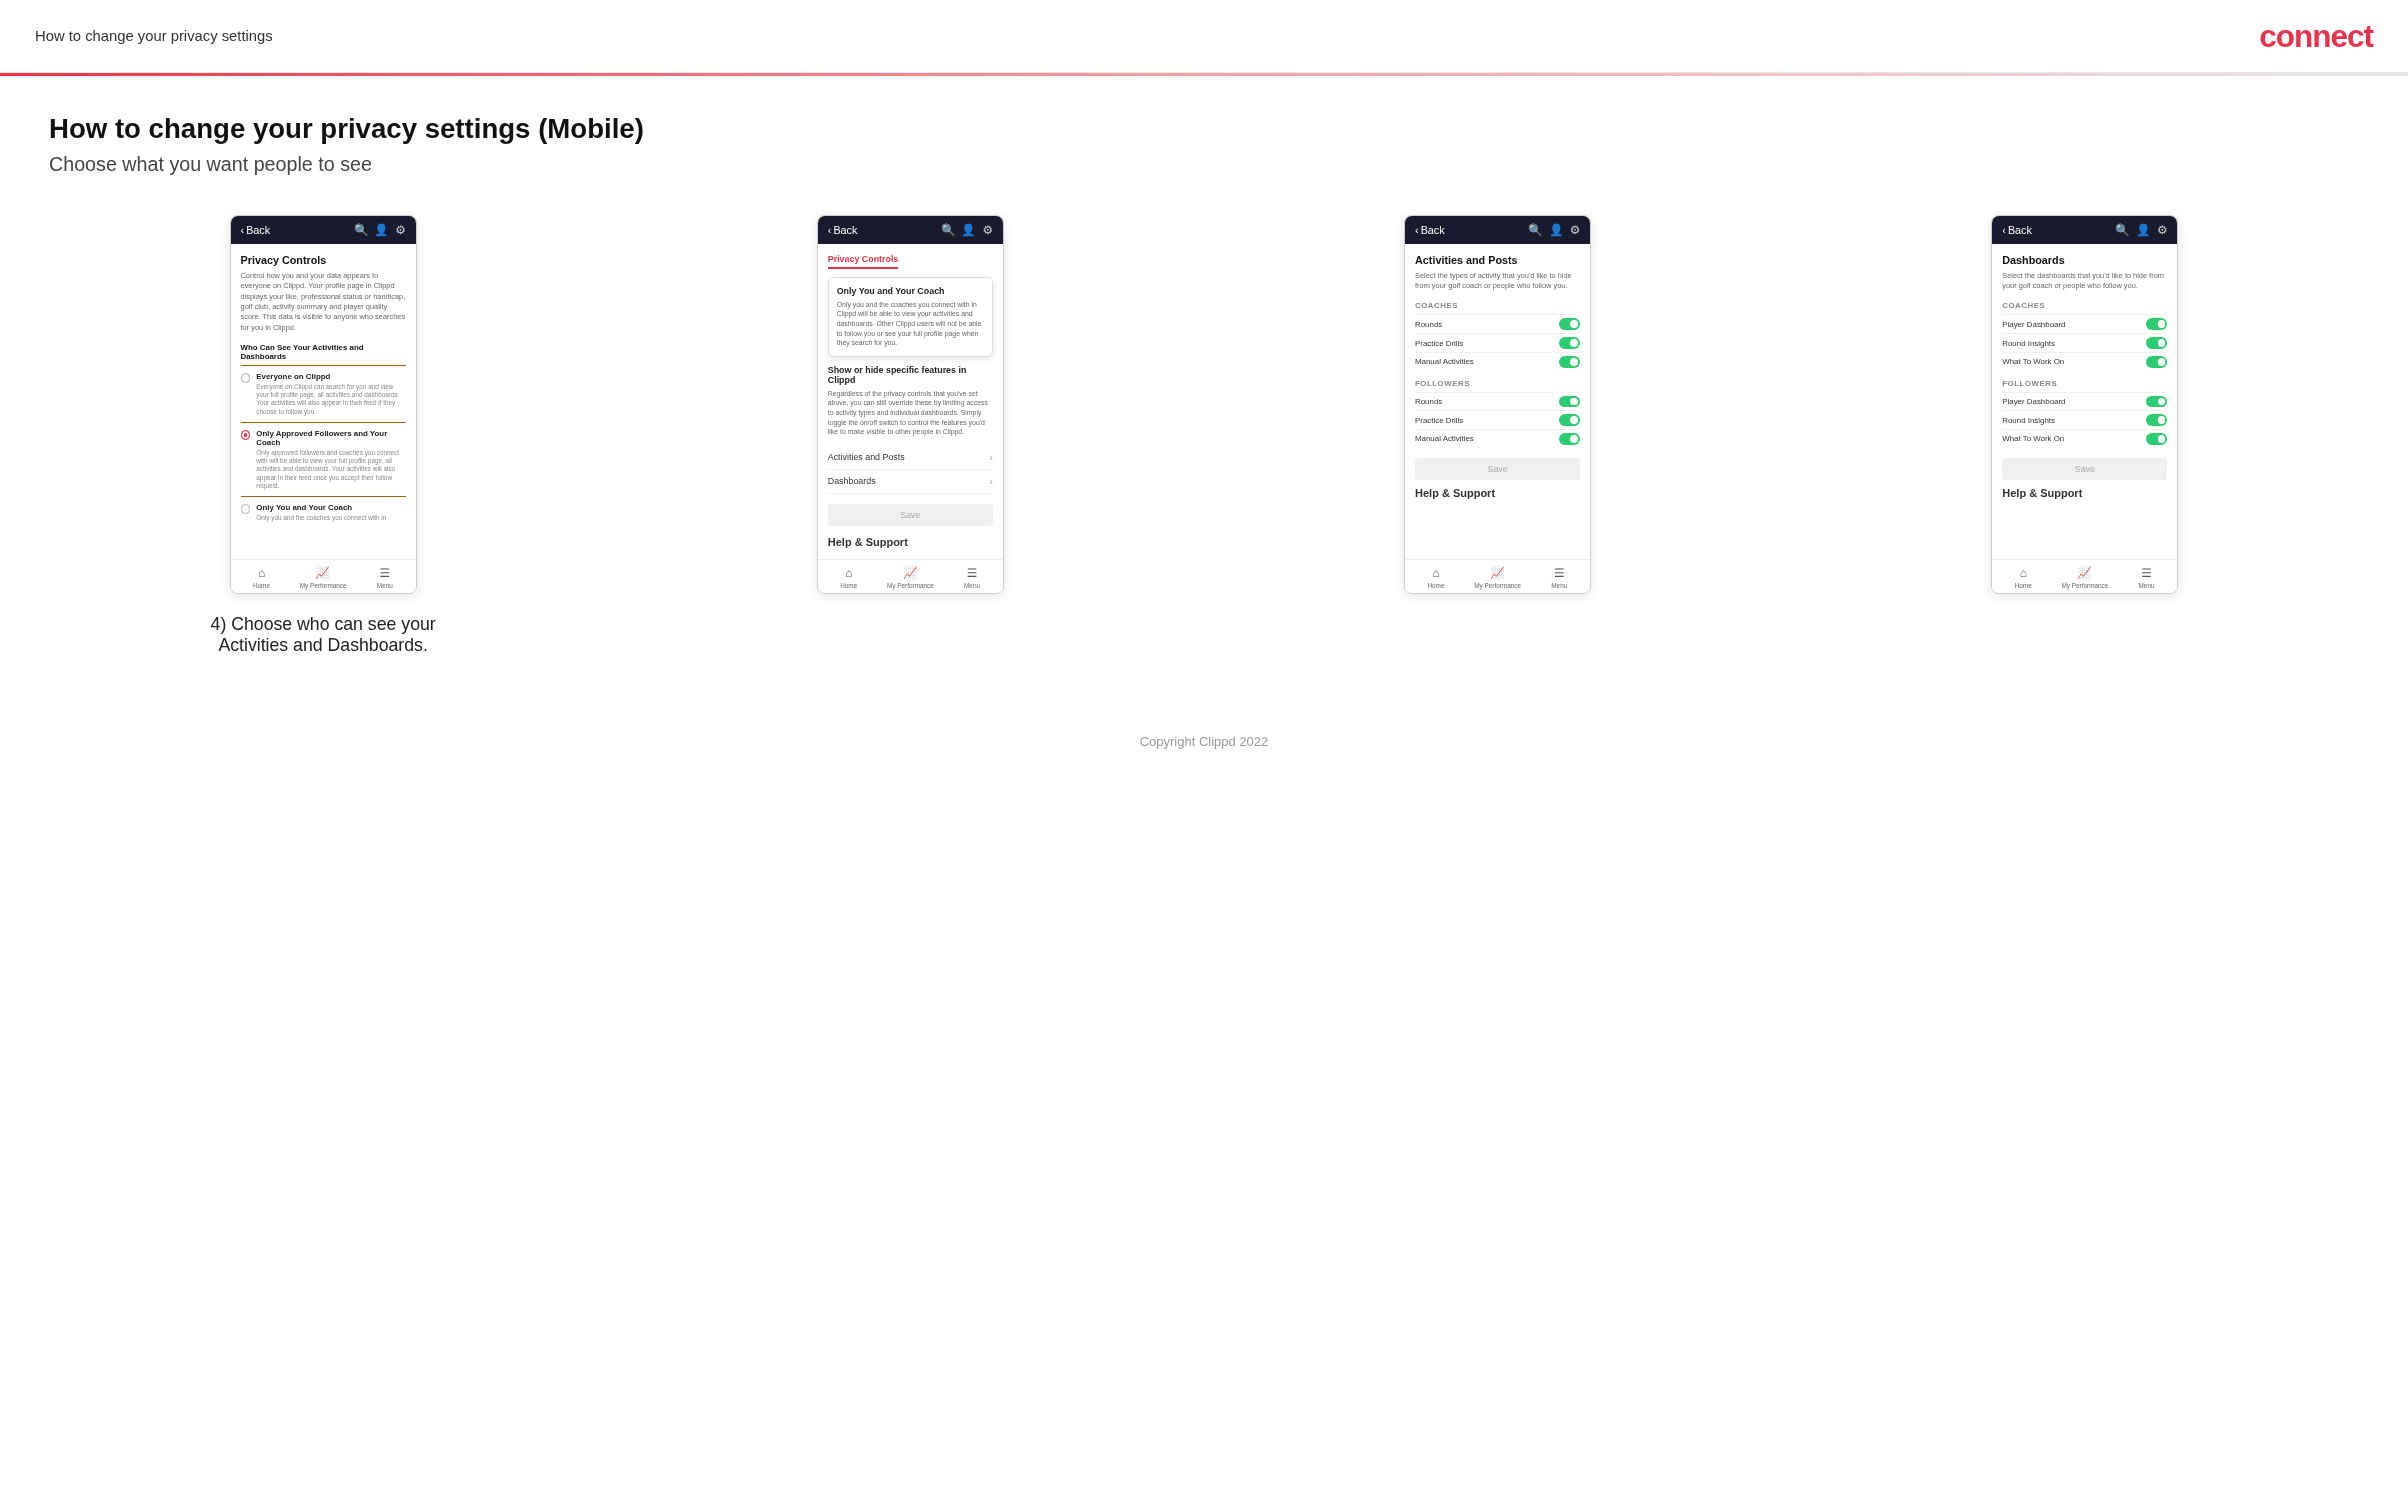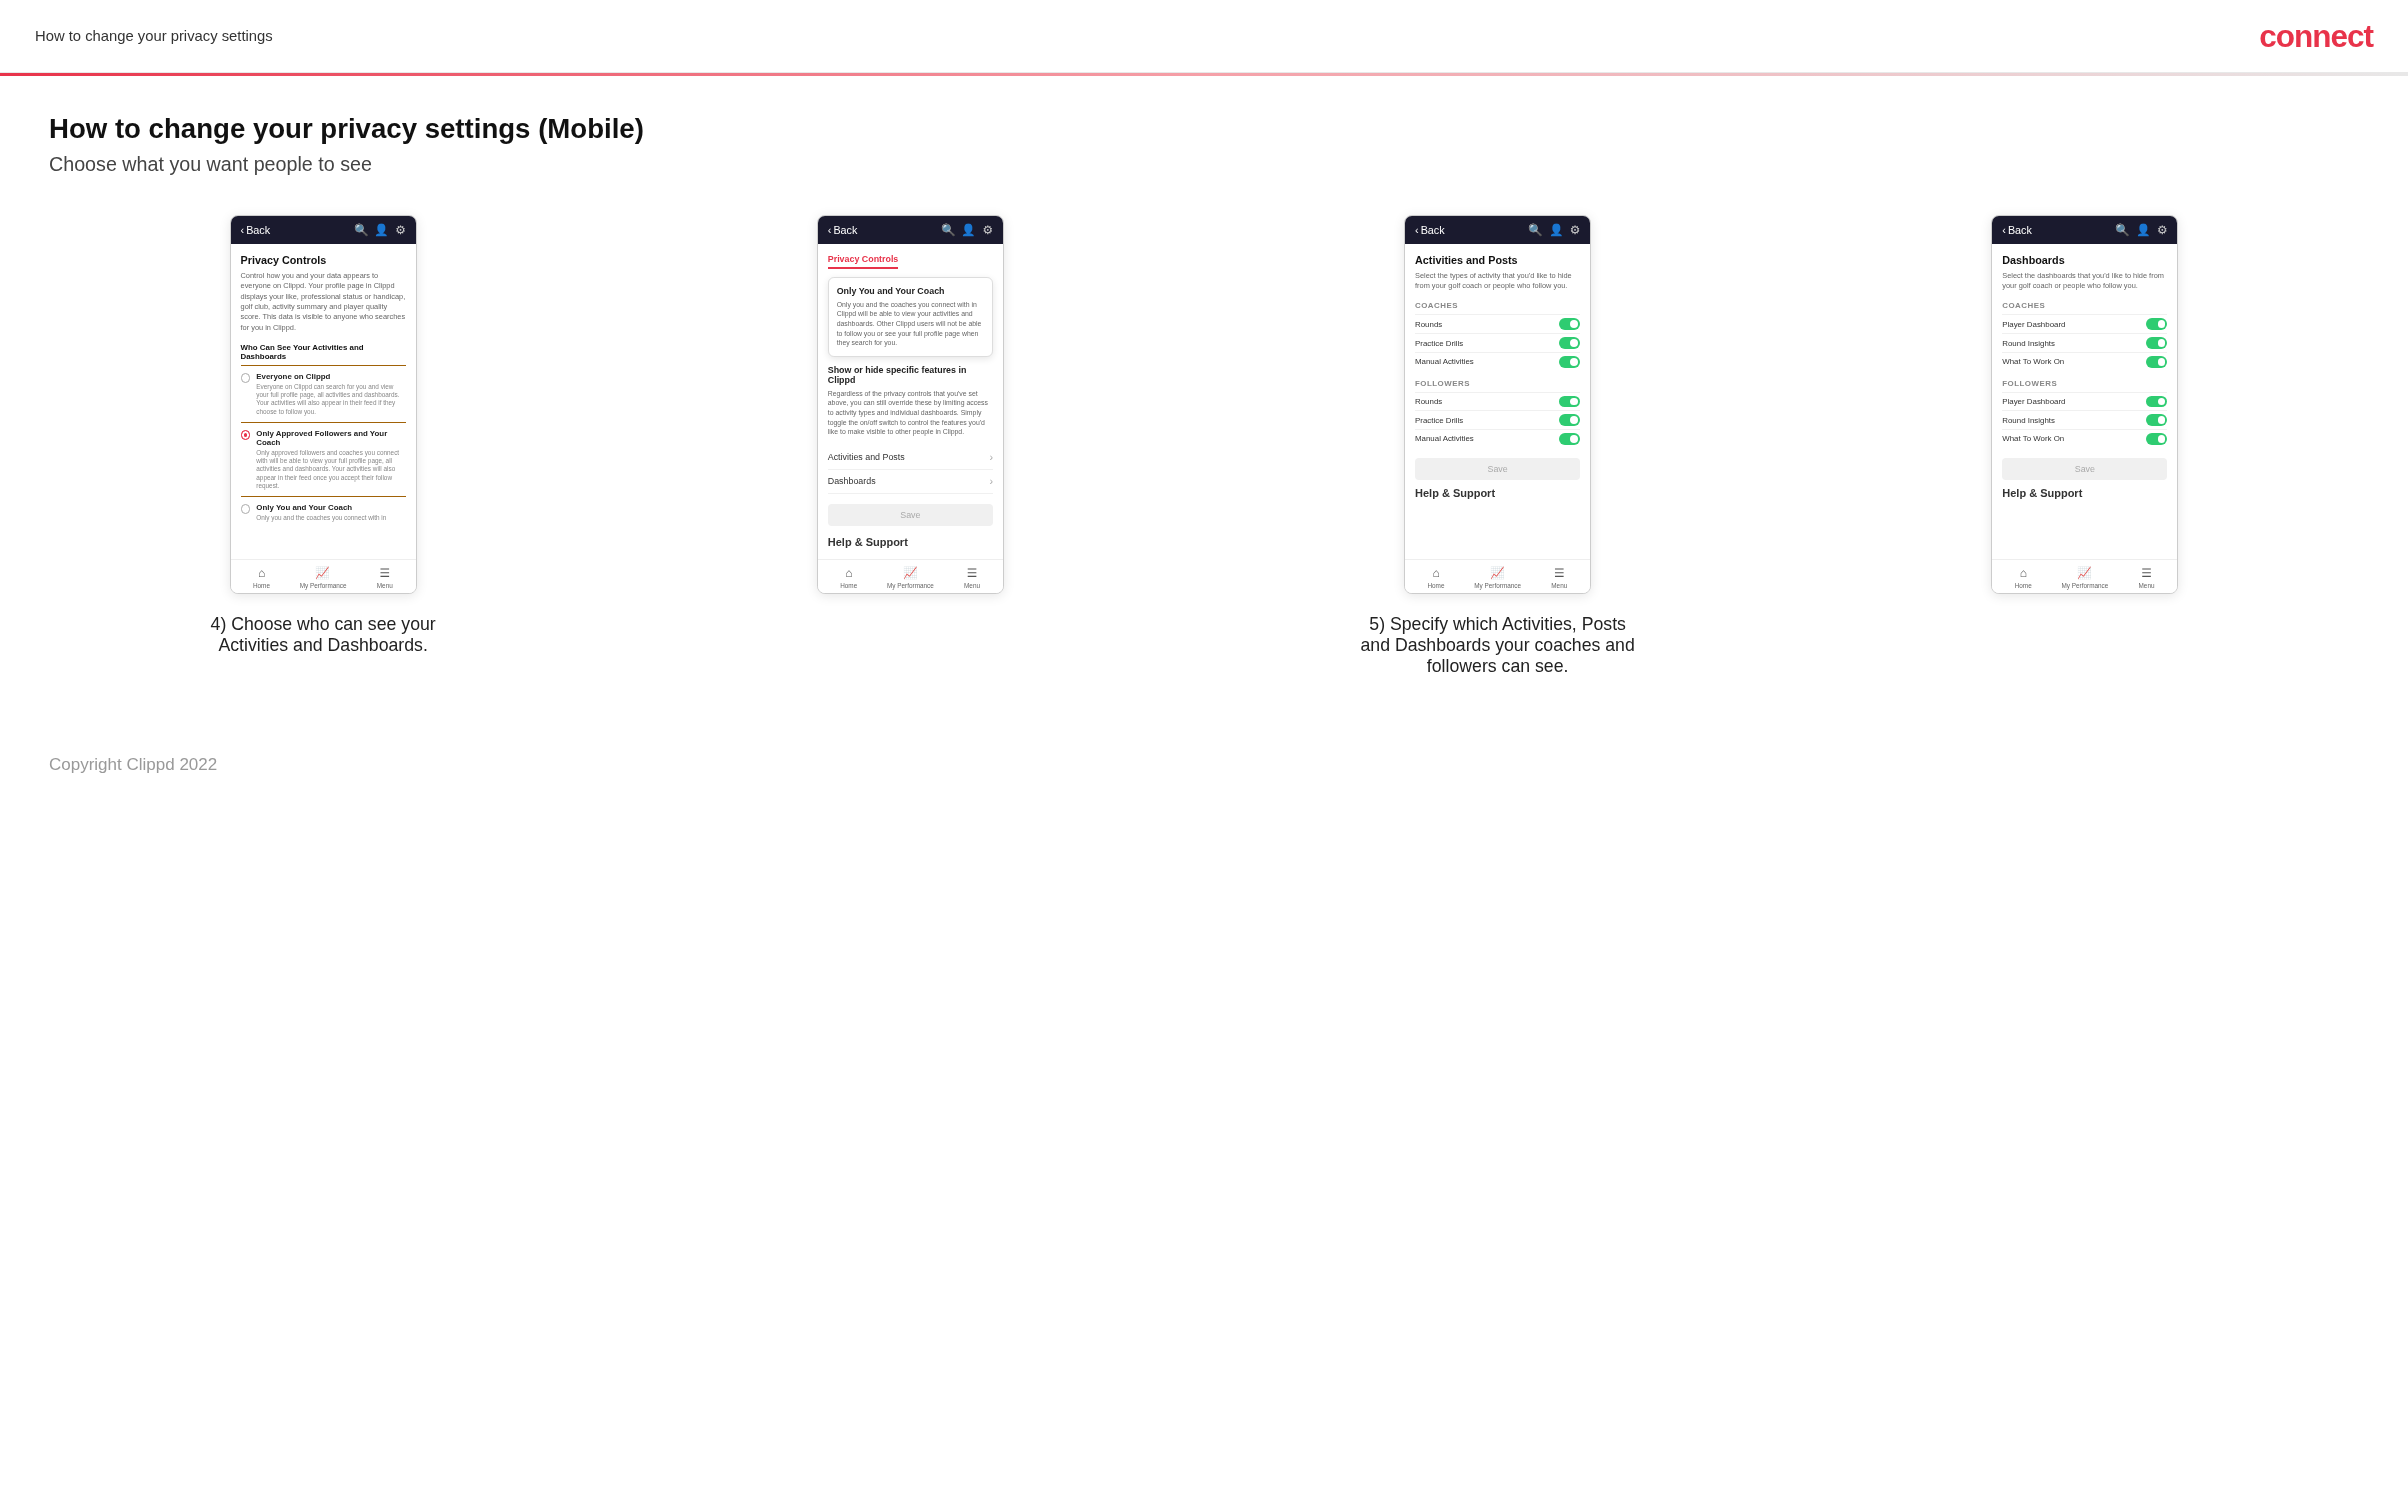--- a/index.html
+++ b/index.html
@@ -300,22 +300,23 @@
     .show-hide-desc {
       font-size: 6.9px;
       color: #666;
       line-height: 1.4;
       margin-bottom: 7.9px;
     }
 
     
     .copyright {
       padding: 19.7px 49px;
-      font-size: 17px;
+      font-size: 13px;
       color: #999;
+      text-align: center;
     }
   </style>
 </head>
 <body>
 
 <div class="top-bar">
   <span class="top-bar-title">How to change your privacy settings</span>
   <span class="logo">connect</span>
 </div>
 
@@ -497,21 +498,20 @@
           <div class="phone-nav-item">
             <span class="phone-nav-icon">📈</span>
             <span>My Performance</span>
           </div>
           <div class="phone-nav-item">
             <span class="phone-nav-icon">☰</span>
             <span>Menu</span>
           </div>
         </div>
       </div>
-      <div class="caption">5) Specify which Activities, Posts and Dashboards your  coaches and followers can see.</div>
     </div>
 
     <div class="screenshot-group">
       <div class="phone">
         <div class="phone-topbar">
           <div class="phone-back">
             <span>‹</span>
             <span>Back</span>
           </div>
           <div class="phone-icons">

